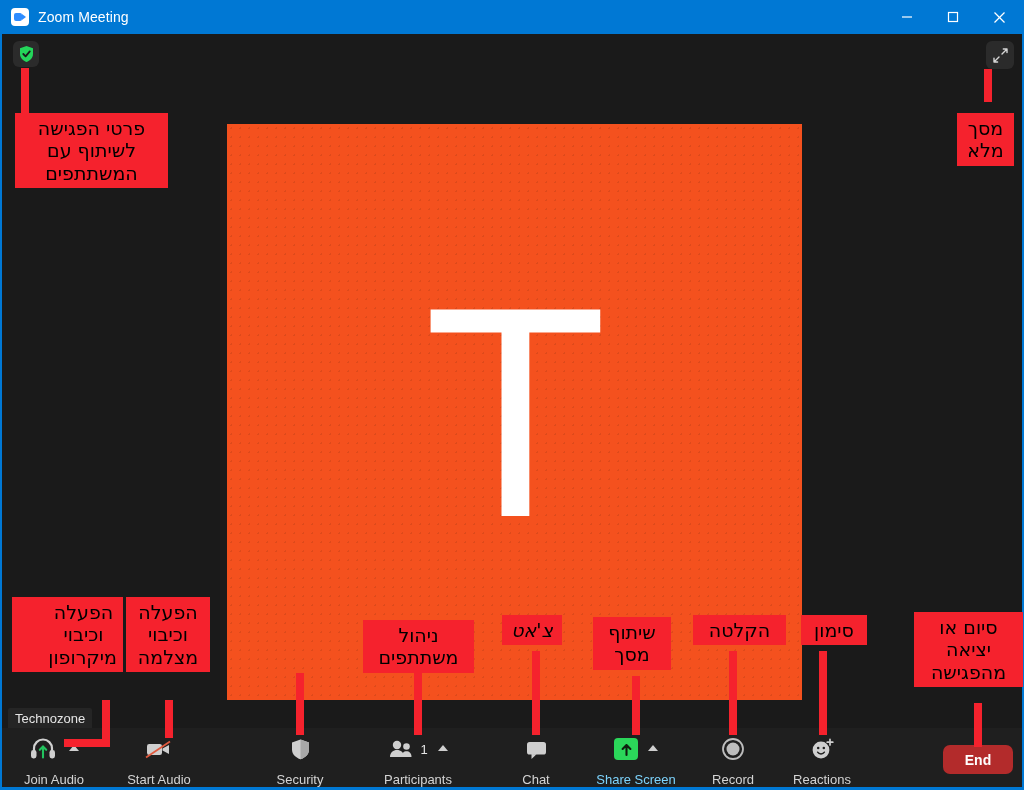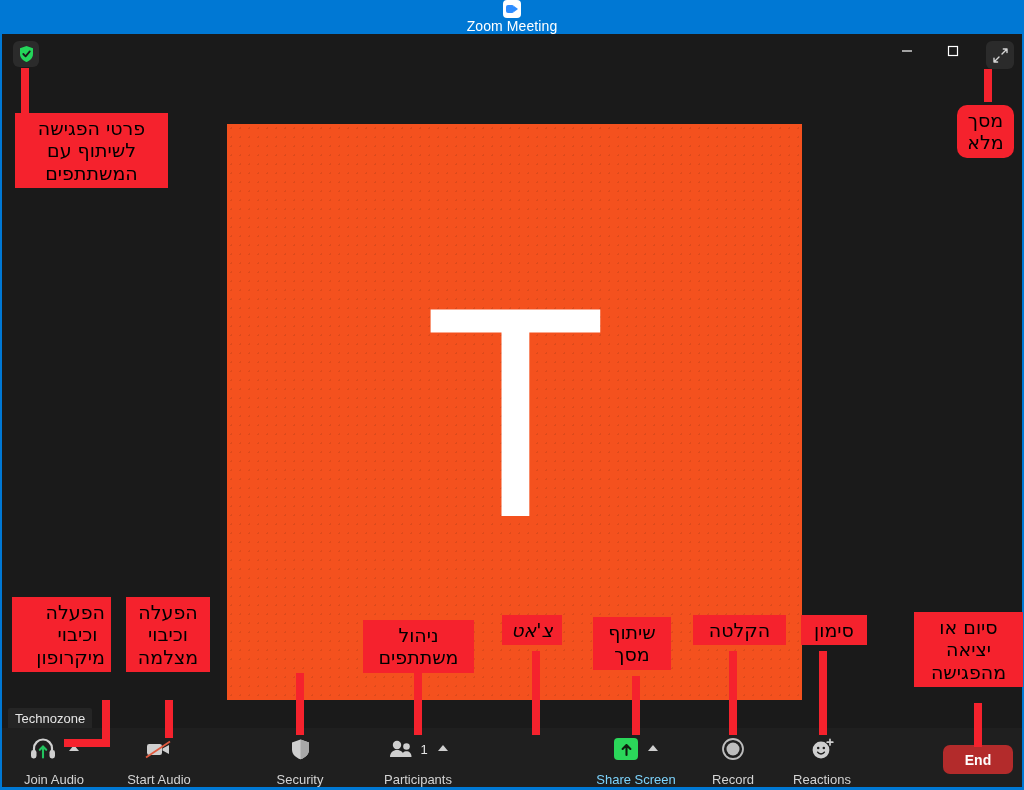--- a/index.html
+++ b/index.html
@@ -17,21 +17,21 @@
     border-left: 2px solid #0078d4;
     border-right: 2px solid #0078d4;
     border-bottom: 3px solid #0078d4;
   }
 
   
   .titlebar {
     position: absolute; left: 0; top: 0;
     width: 1020px; height: 34px;
     background: #0078d4;
-    display: flex; align-items: center; flex-direction: column;
+    display: flex; align-items: center;
   }
   .tb-icon {
     width: 18px; height: 18px;
     margin-left: 9px; margin-right: 9px;
     background: #ffffff;
     border-radius: 4px;
     position: relative;
     flex: none;
   }
   .tb-icon::before {
@@ -269,20 +269,29 @@
           <path d="M2 19 C2 14.3 5.3 12 9 12 C12.7 12 16 14.3 16 19 Z" fill="#cfcfcf"></path>
           <circle cx="18.5" cy="8.5" r="3.3" fill="#cfcfcf"></circle>
           <path d="M13.5 19 C13.5 15.2 15.8 13.3 18.5 13.3 C21.2 13.3 23.5 15.2 23.5 19 Z" fill="#cfcfcf"></path>
         </svg>
         <span class="count">1</span>
         <span class="caret"></span>
       </div>
       <div class="lbl">Participants</div>
     </div>
 
+    <div class="tb-item" style="left:534px">
+      <div class="ico-row">
+        <svg width="25" height="23" viewBox="0 0 25 23">
+          <rect x="3" y="4" width="19" height="12.5" rx="2.6" fill="#cfcfcf"></rect>
+          <path d="M7.5 16 L7.5 21 L12.5 16.2 Z" fill="#cfcfcf"></path>
+        </svg>
+      </div>
+      <div class="lbl">Chat</div>
+    </div>
 
     <div class="tb-item" style="left:634px">
       <div class="ico-row">
         <div class="share-square">
           <svg width="13" height="15" viewBox="0 0 13 15">
             <path d="M6.5 13 V3 M6.5 3 L2.6 7 M6.5 3 L10.4 7" stroke="#0f1f0f" stroke-width="2.1" fill="none" stroke-linecap="round" stroke-linejoin="round"></path>
           </svg>
         </div>
         <span class="caret"></span>
       </div>
@@ -325,23 +334,23 @@
   <div class="conn" style="left:294px; top:673px; width:8px;  height:62px;"></div>
   <div class="conn" style="left:412px; top:673px; width:8px;  height:62px;"></div>
   <div class="conn" style="left:530px; top:651px; width:8px;  height:84px;"></div>
   <div class="conn" style="left:630px; top:676px; width:8px;  height:59px;"></div>
   <div class="conn" style="left:727px; top:651px; width:8px;  height:84px;"></div>
   <div class="conn" style="left:817px; top:651px; width:8px;  height:84px;"></div>
   <div class="conn" style="left:972px; top:703px; width:8px;  height:44px;"></div>
 
   <div class="ann" style="left:13px;  top:113px; width:153px;">פרטי הפגישה לשיתוף עם המשתתפים</div>
 
-  <div class="ann" style="left:955px; top:105px; width:57px;border-radius:10px;">מסך מלא</div>
-
-  <div class="ann" style="left:10px;  top:597px; width:99px;padding-left:38px;">הפעלה וכיבוי מיקרופון</div>
+  <div class="ann" style="left:955px; top:113px; width:57px;">מסך מלא</div>
+
+  <div class="ann" style="left:10px;  top:597px; width:111px;padding-left:38px;">הפעלה וכיבוי מיקרופון</div>
 
   <div class="ann" style="left:124px; top:597px; width:84px;">הפעלה וכיבוי מצלמה</div>
 
 
   <div class="ann" style="left:361px; top:620px; width:111px;">ניהול משתתפים</div>
 
   <div class="ann" style="left:500px; top:615px; width:60px;font-style:italic;">צ'אט</div>
 
   <div class="ann" style="left:591px; top:617px; width:78px;">שיתוף מסך</div>
 

